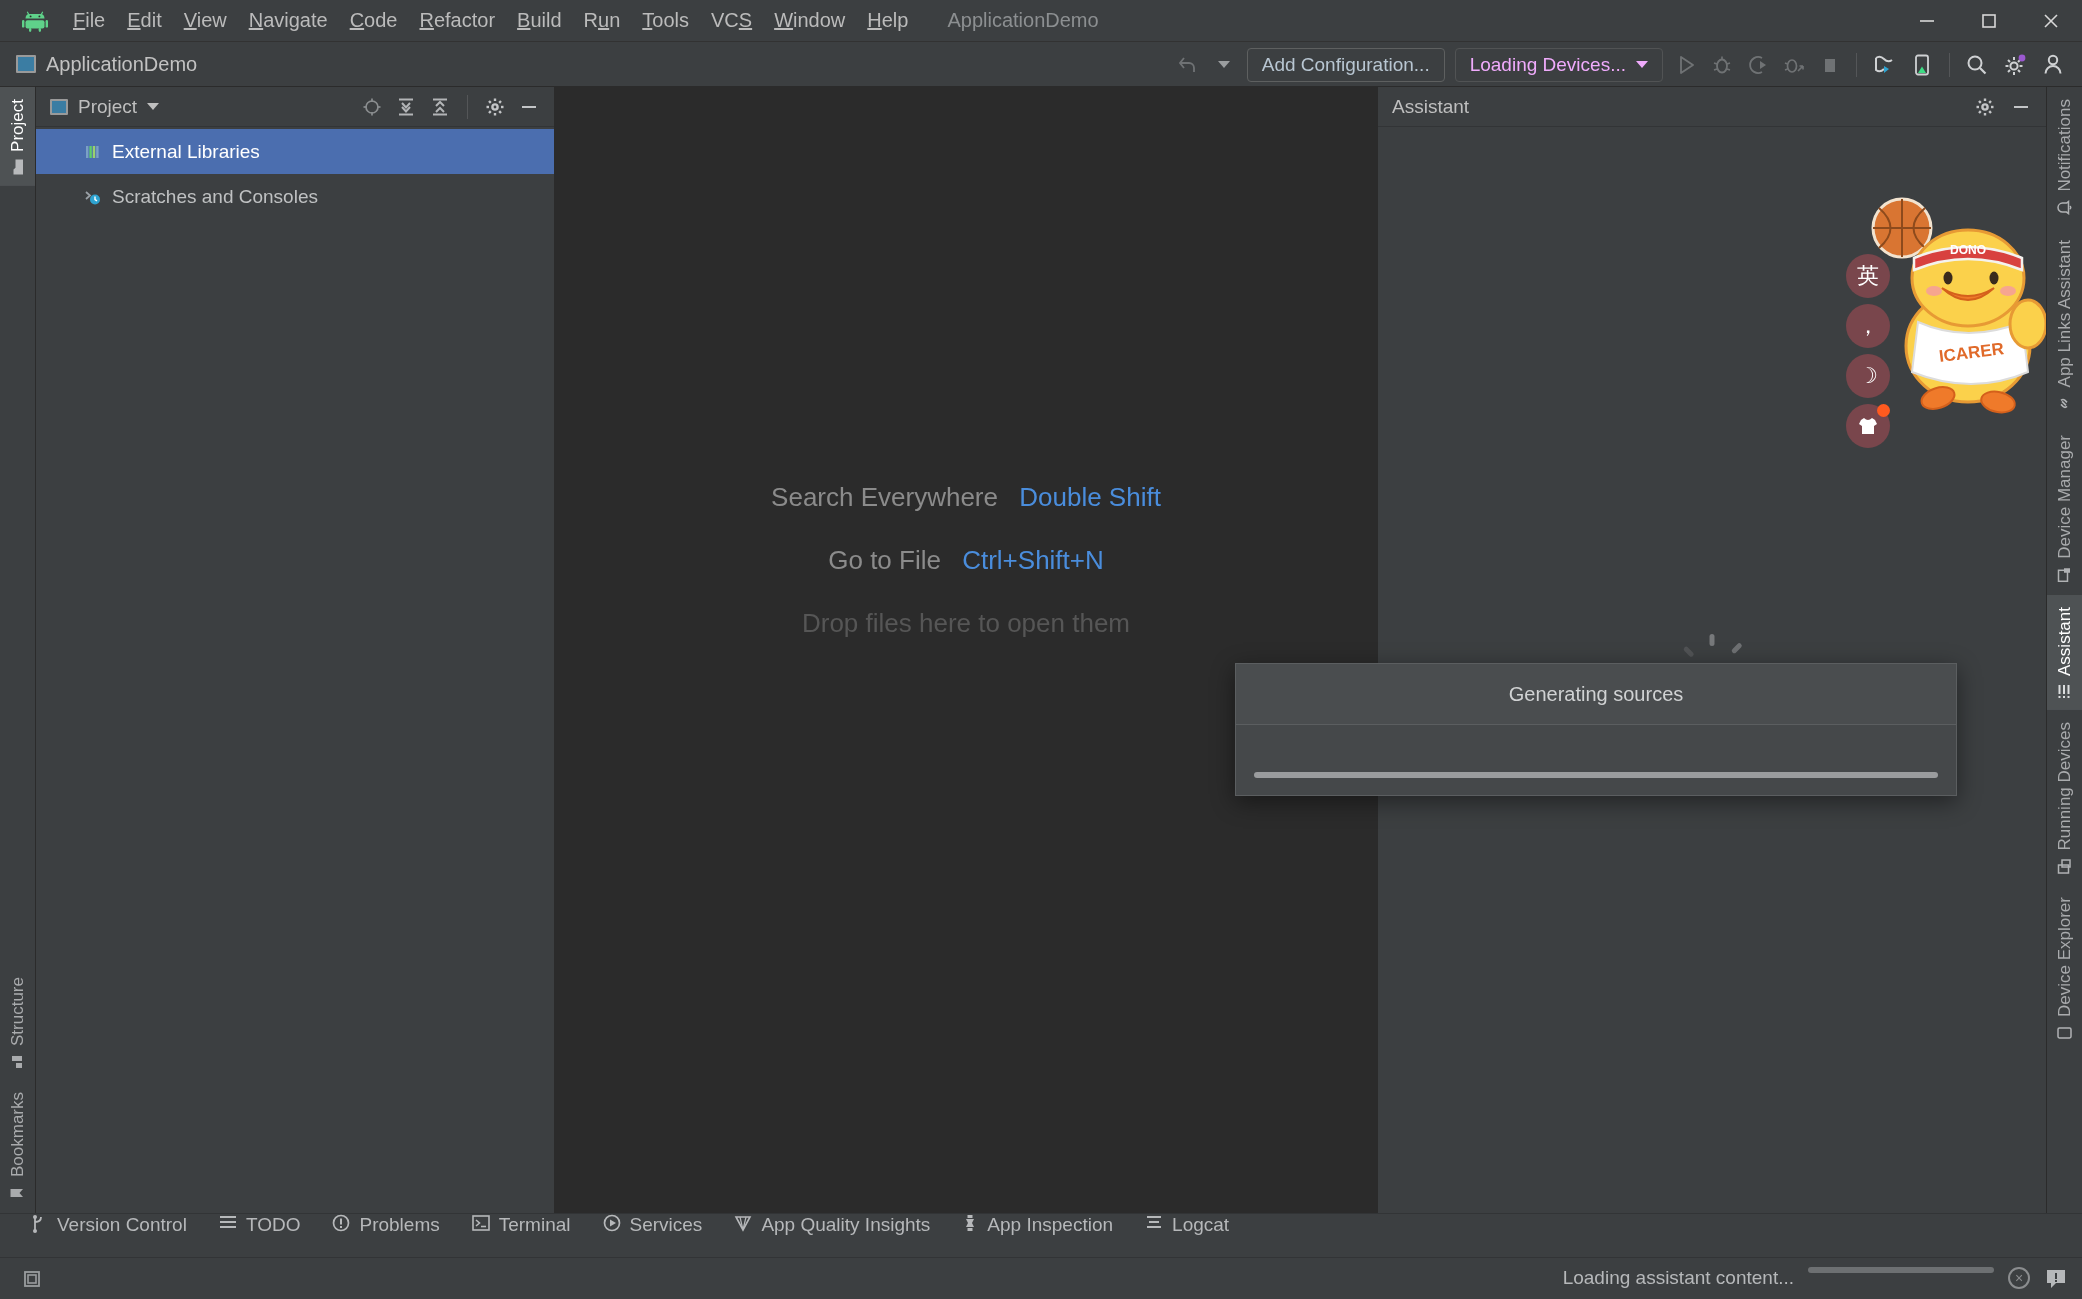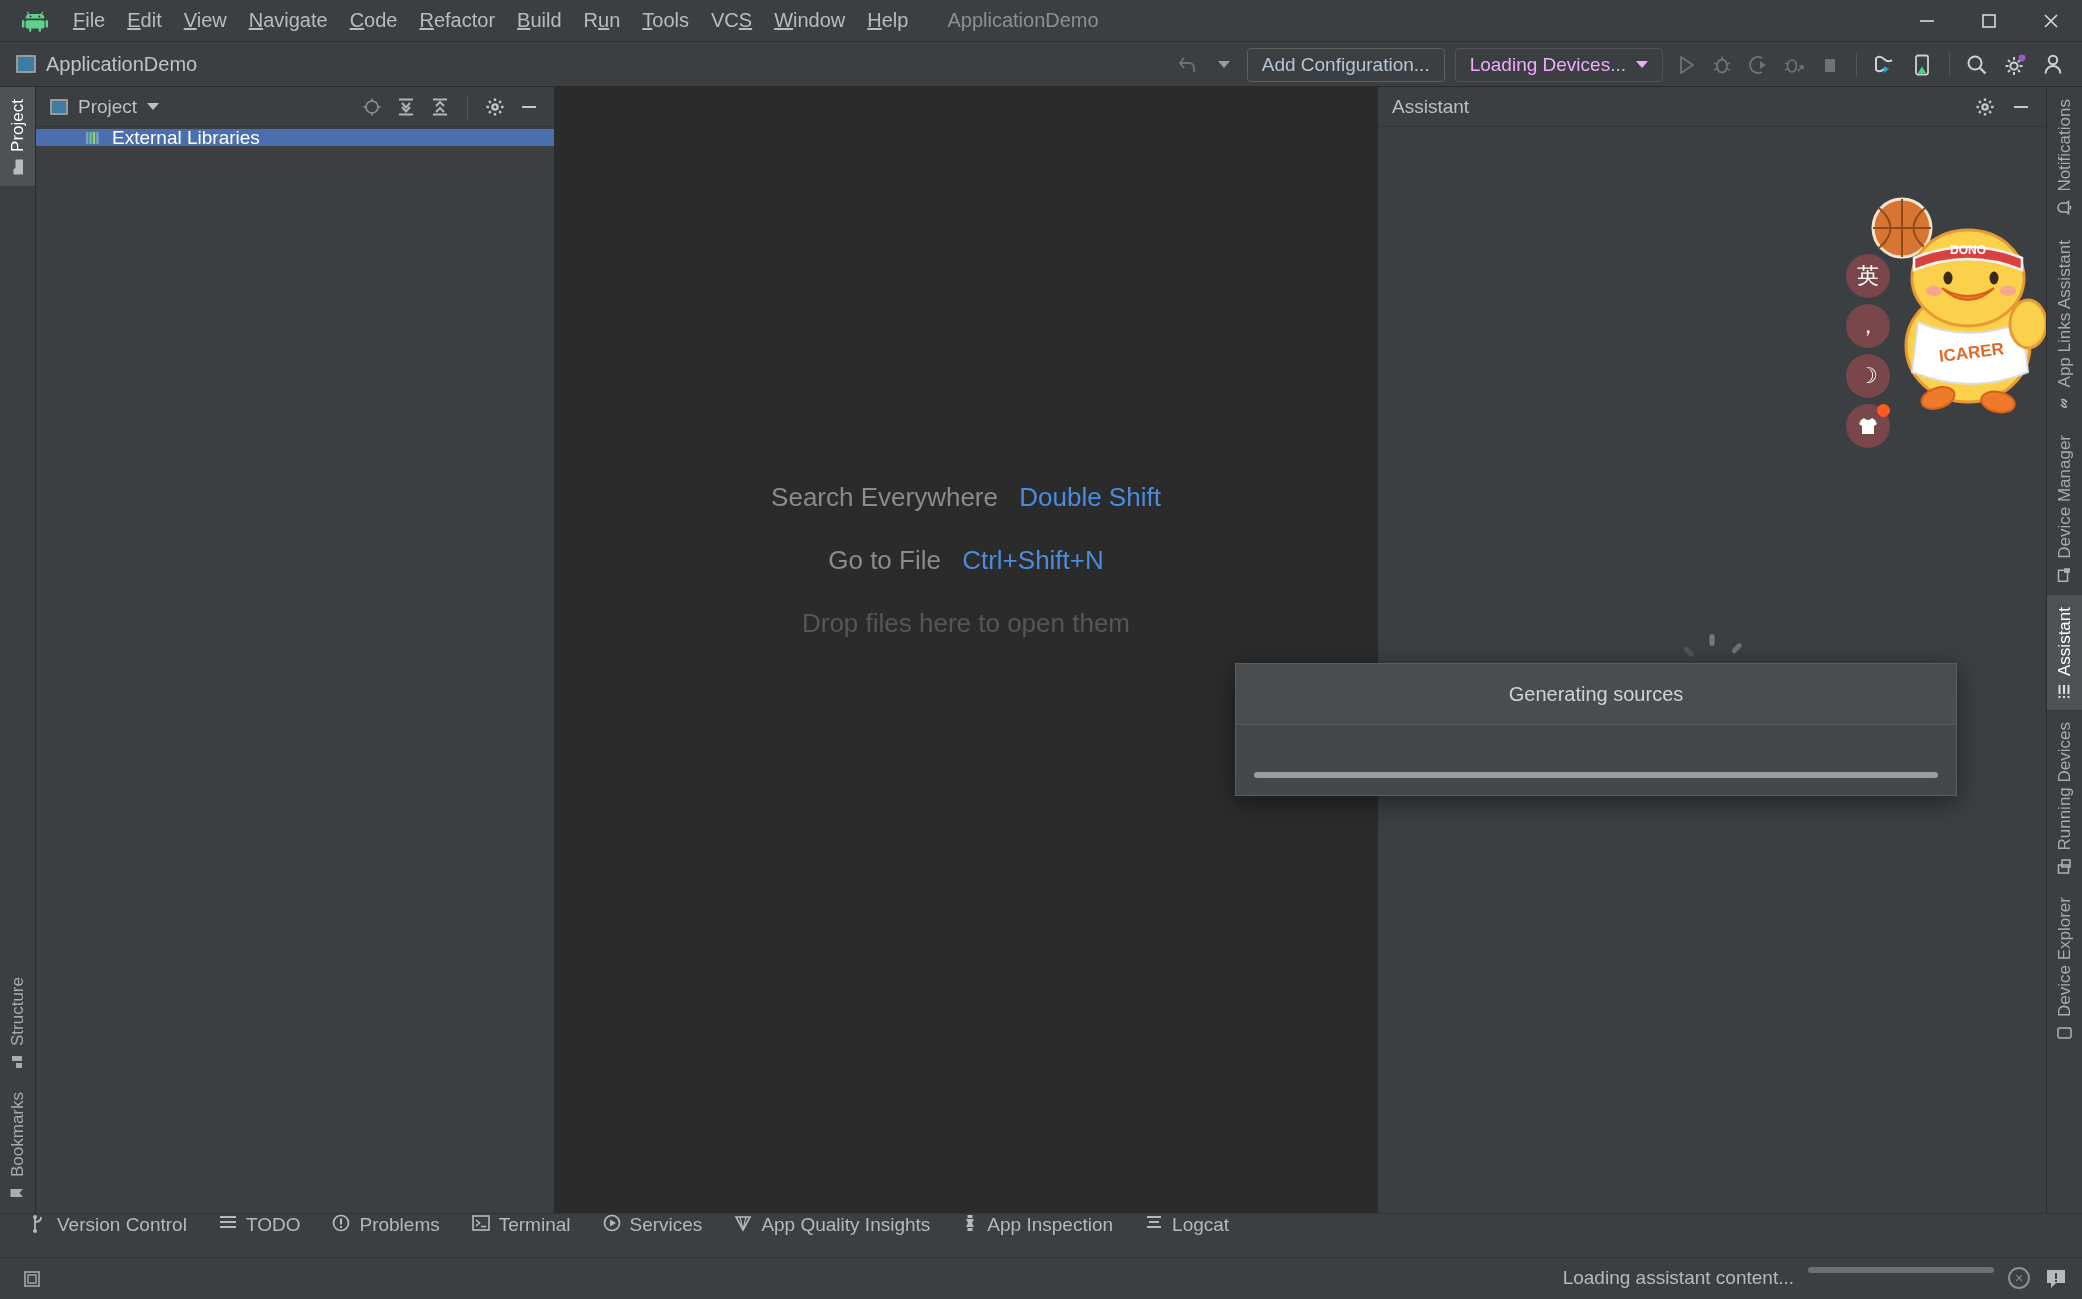--- a/index.html
+++ b/index.html
@@ -108,21 +108,21 @@
   .tw-header {
     height: 40px; display: flex; align-items: center; padding: 0 10px 0 14px;
     gap: 10px; color: #bfbfbf; font-size: 19px; border-bottom: 1px solid #323436;
   }
   .tw-title { display: flex; align-items: center; gap: 10px; }
   .tw-sq { width: 18px; height: 16px; border: 2px solid #9a9a9a; background: #3b7da3; border-radius: 1px; }
   .tw-actions { margin-left: auto; display: flex; align-items: center; gap: 4px; color: #9a9d9f; }
   .tw-act { width: 30px; height: 30px; display: flex; align-items: center; justify-content: center; }
   .tree { padding-top: 2px; }
   .tree-row {
-    height: 17px; display: flex; align-items: center; gap: 10px; padding-left: 48px;
+    height: 45px; display: flex; align-items: center; gap: 10px; padding-left: 48px;
     color: #bfc1c2; font-size: 19px; white-space: nowrap;
   }
   .tree-row.selected { background: #4b6eaf; color: #ffffff; }
 
   
   .editor {
     flex: 1 1 auto; background: #2b2b2b; position: relative; min-width: 0;
     display: flex; flex-direction: column; align-items: center;
   }
   .tips { margin-top: 395px; text-align: center; user-select: none; }
@@ -478,20 +478,30 @@
           <span class="icon">
             <svg width="18" height="18" viewBox="0 0 18 18">
                 <rect x="2" y="3" width="2.4" height="12" fill="#7ba0c6"></rect>
                 <rect x="5.4" y="3" width="2.4" height="12" fill="#5fcf6b"></rect>
                 <rect x="8.8" y="3" width="2.4" height="12" fill="#9bd06f"></rect>
                 <rect x="12.2" y="3" width="2.4" height="12" fill="#7ba0c6"></rect>
               </svg>
           </span>
           <span>External Libraries</span>
         </div>
+        <div class="tree-row">
+          <span class="icon">
+            <svg width="18" height="18" viewBox="0 0 18 18">
+                <path d="M2 4 L6 7.5 L2 11" fill="none" stroke="#9aa0a6" stroke-width="1.8"></path>
+                <circle cx="11" cy="11.5" r="5" fill="#2ea3d0"></circle>
+                <path d="M11 8.6 L11 11.5 L13 12.8" fill="none" stroke="#ffffff" stroke-width="1.4"></path>
+              </svg>
+          </span>
+          <span>Scratches and Consoles</span>
+        </div>
       </div>
     </div>
 
     <div class="editor">
       <div class="tips">
         <div class="tip-row">
           <span class="tip-label">Search Everywhere</span>
           <span class="tip-key">Double Shift</span>
         </div>
         <div class="tip-row">

